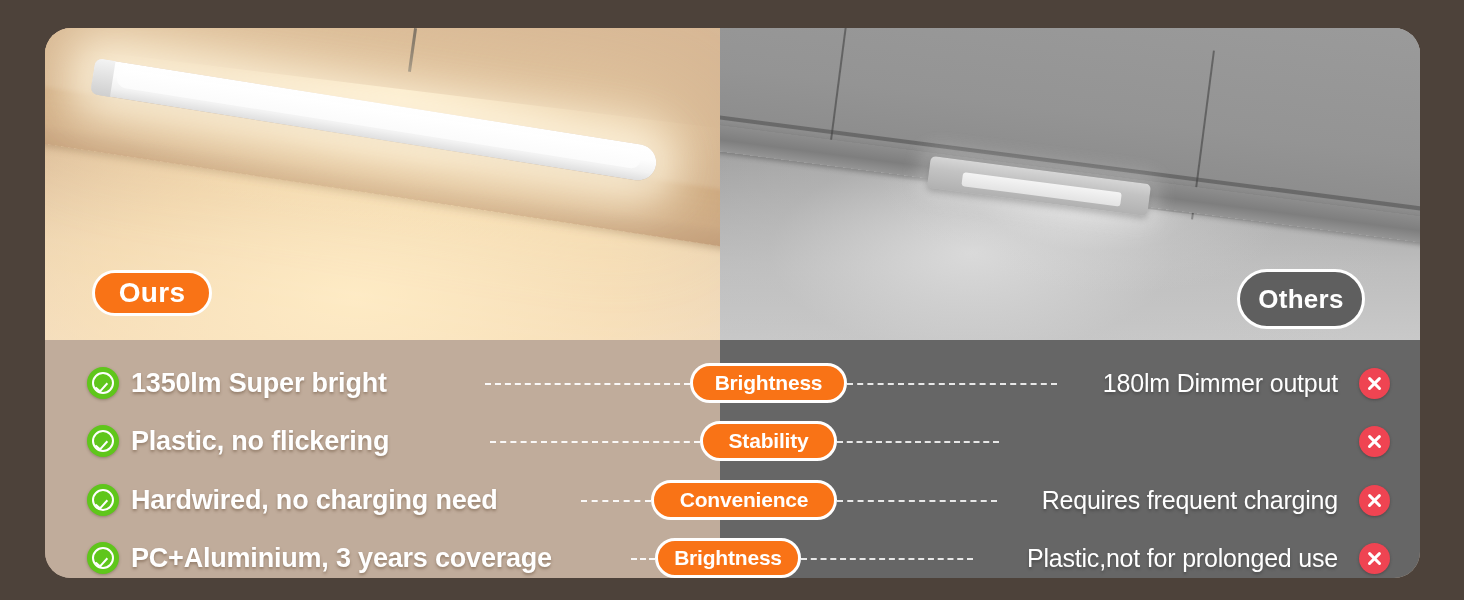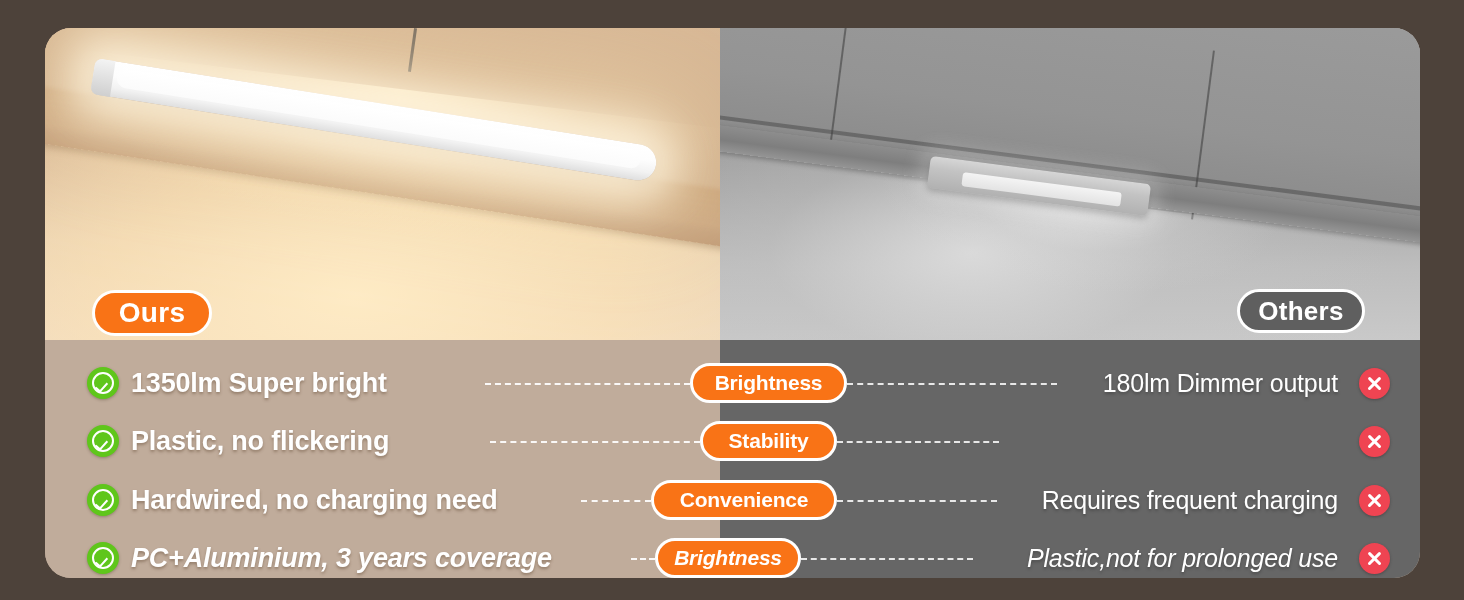--- a/index.html
+++ b/index.html
@@ -201,32 +201,31 @@
     position: absolute;
     display: flex;
     align-items: center;
     justify-content: center;
     box-sizing: border-box;
     border-radius: 999px;
     color: #ffffff;
     font-weight: bold;
     letter-spacing: .3px;
     z-index: 6;
-    margin-top: 20px;
   }
   .badge-ours {
     left: 47px; top: 242px;
     width: 120px; height: 46px;
     background: #F97316;
     border: 3px solid #ffffff;
     font-size: 28px;
   }
   .badge-others {
     left: 1192px; top: 241px;
-    width: 128px; height: 44px;
+    width: 128px; height: 60px;
     background: #5f5f5f;
     border: 3px solid #ffffff;
     font-size: 26px;
   }
 
   
   .table {
     position: absolute;
     left: 0; top: 312px;
     width: 1375px;
@@ -250,21 +249,21 @@
     left: 0;
     width: 1375px;
     height: 46px;
     display: flex;
     align-items: center;
     padding-left: 12px;
   }
   .row.r0 { top: 20px; }
   .row.r1 { top: 78px; }
   .row.r2 { top: 137px; }
-  .row.r3 { top: 195px; font-style: italic; }
+  .row.r3 { top: 195px; }
 
   
   .cell-left {
     position: absolute;
     left: 42px;
     width: 596px;
     height: 46px;
     display: flex;
     align-items: center;
     gap: 12px;

